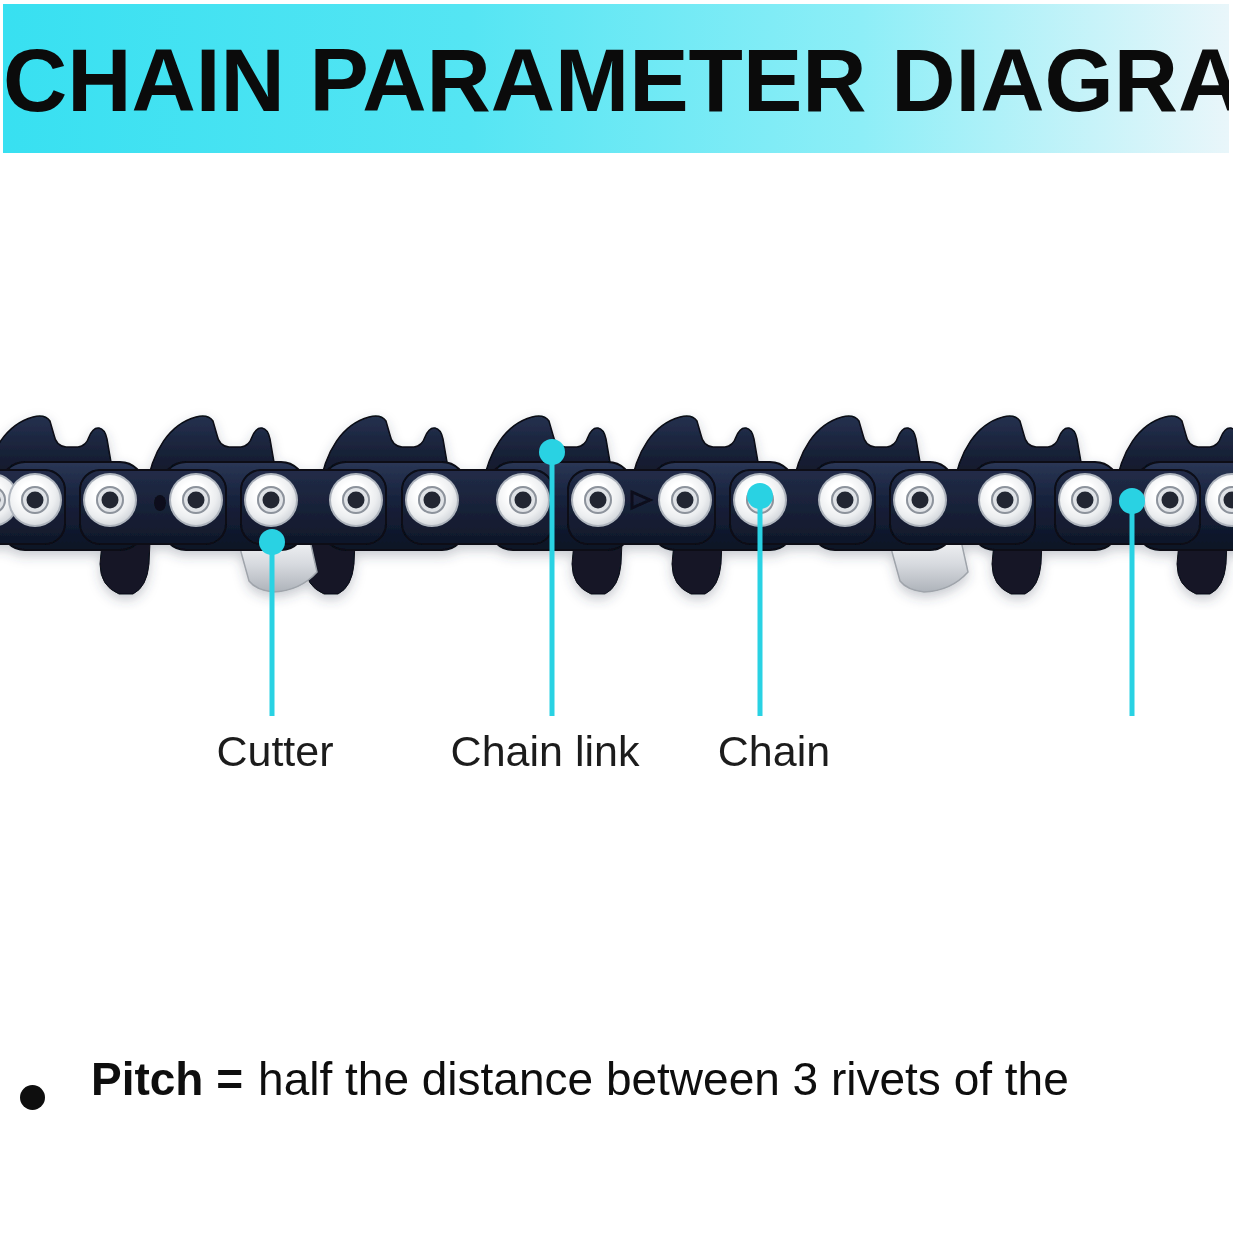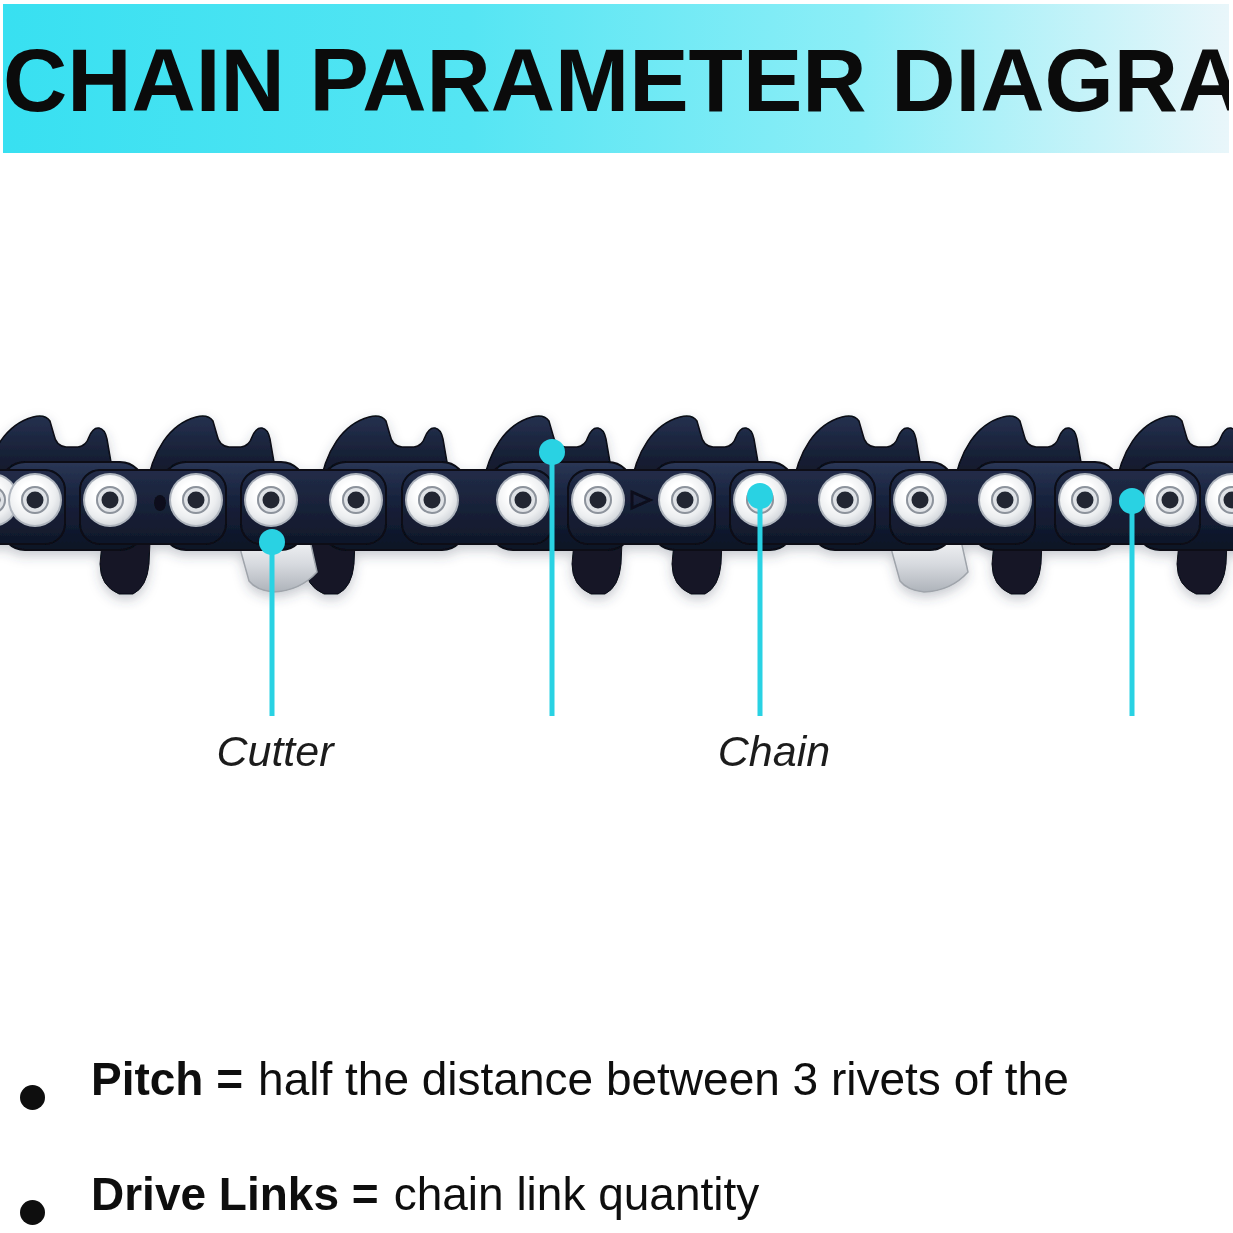--- a/index.html
+++ b/index.html
@@ -17,21 +17,21 @@
 
   
   .chain-wrap{position:absolute;left:0;top:400px;width:1233px;height:210px;}
 
   
   .dot{position:absolute;width:26px;height:26px;border-radius:50%;
        background:var(--accent,#29d2e3);transform:translate(-50%,-50%);z-index:3;}
   .stem{position:absolute;width:5px;background:var(--accent,#29d2e3);
         transform:translateX(-50%);z-index:2;}
   .plabel{position:absolute;top:727px;transform:translateX(-50%);
-          font-size:43px;color:#1c1c1c;white-space:nowrap;z-index:3;font-style:italic;}
+          font-size:43px;color:#1c1c1c;white-space:nowrap;z-index:3;}
 
   
   .note{position:absolute;left:20px;display:flex;gap:46px;align-items:flex-end;
         font-size:46px;line-height:62px;color:#0e0e0e;white-space:nowrap;}
   .note .bullet{flex:none;width:25px;height:25px;border-radius:50%;
                 background:#0e0e0e;margin-top:22px;}
   .note .bold{font-weight:bold;margin-right:15px;}
 </style>
 </head>
 <body>
@@ -164,24 +164,21 @@
   <span class="dot" style="left:272px;top:542px"></span>
   <span class="stem" style="left:272px;top:542px;height:174px"></span>
   <span class="dot" style="left:552px;top:452px"></span>
   <span class="stem" style="left:552px;top:452px;height:264px"></span>
   <span class="dot" style="left:760px;top:496px"></span>
   <span class="stem" style="left:760px;top:496px;height:220px"></span>
   <span class="dot" style="left:1132px;top:501px"></span>
   <span class="stem" style="left:1132px;top:501px;height:215px"></span>
 
   <div class="plabel" style="left:275px">Cutter</div>
+  <div class="plabel" style="left:545px">Chain link</div>
   <div class="plabel" style="left:774px">Chain</div>
 
   <div class="note" style="top:1048px">
     <span class="bullet"></span>
     <span><span class="bold">Pitch =</span><span>half the distance between 3 rivets of the</span></span>
   </div>
-  <div class="note" style="top:1163px">
-    <span class="bullet"></span>
-    <span><span class="bold">Drive Links =</span><span>chain link quantity</span></span>
-  </div>
 
 </div>
 
 </body></html>

